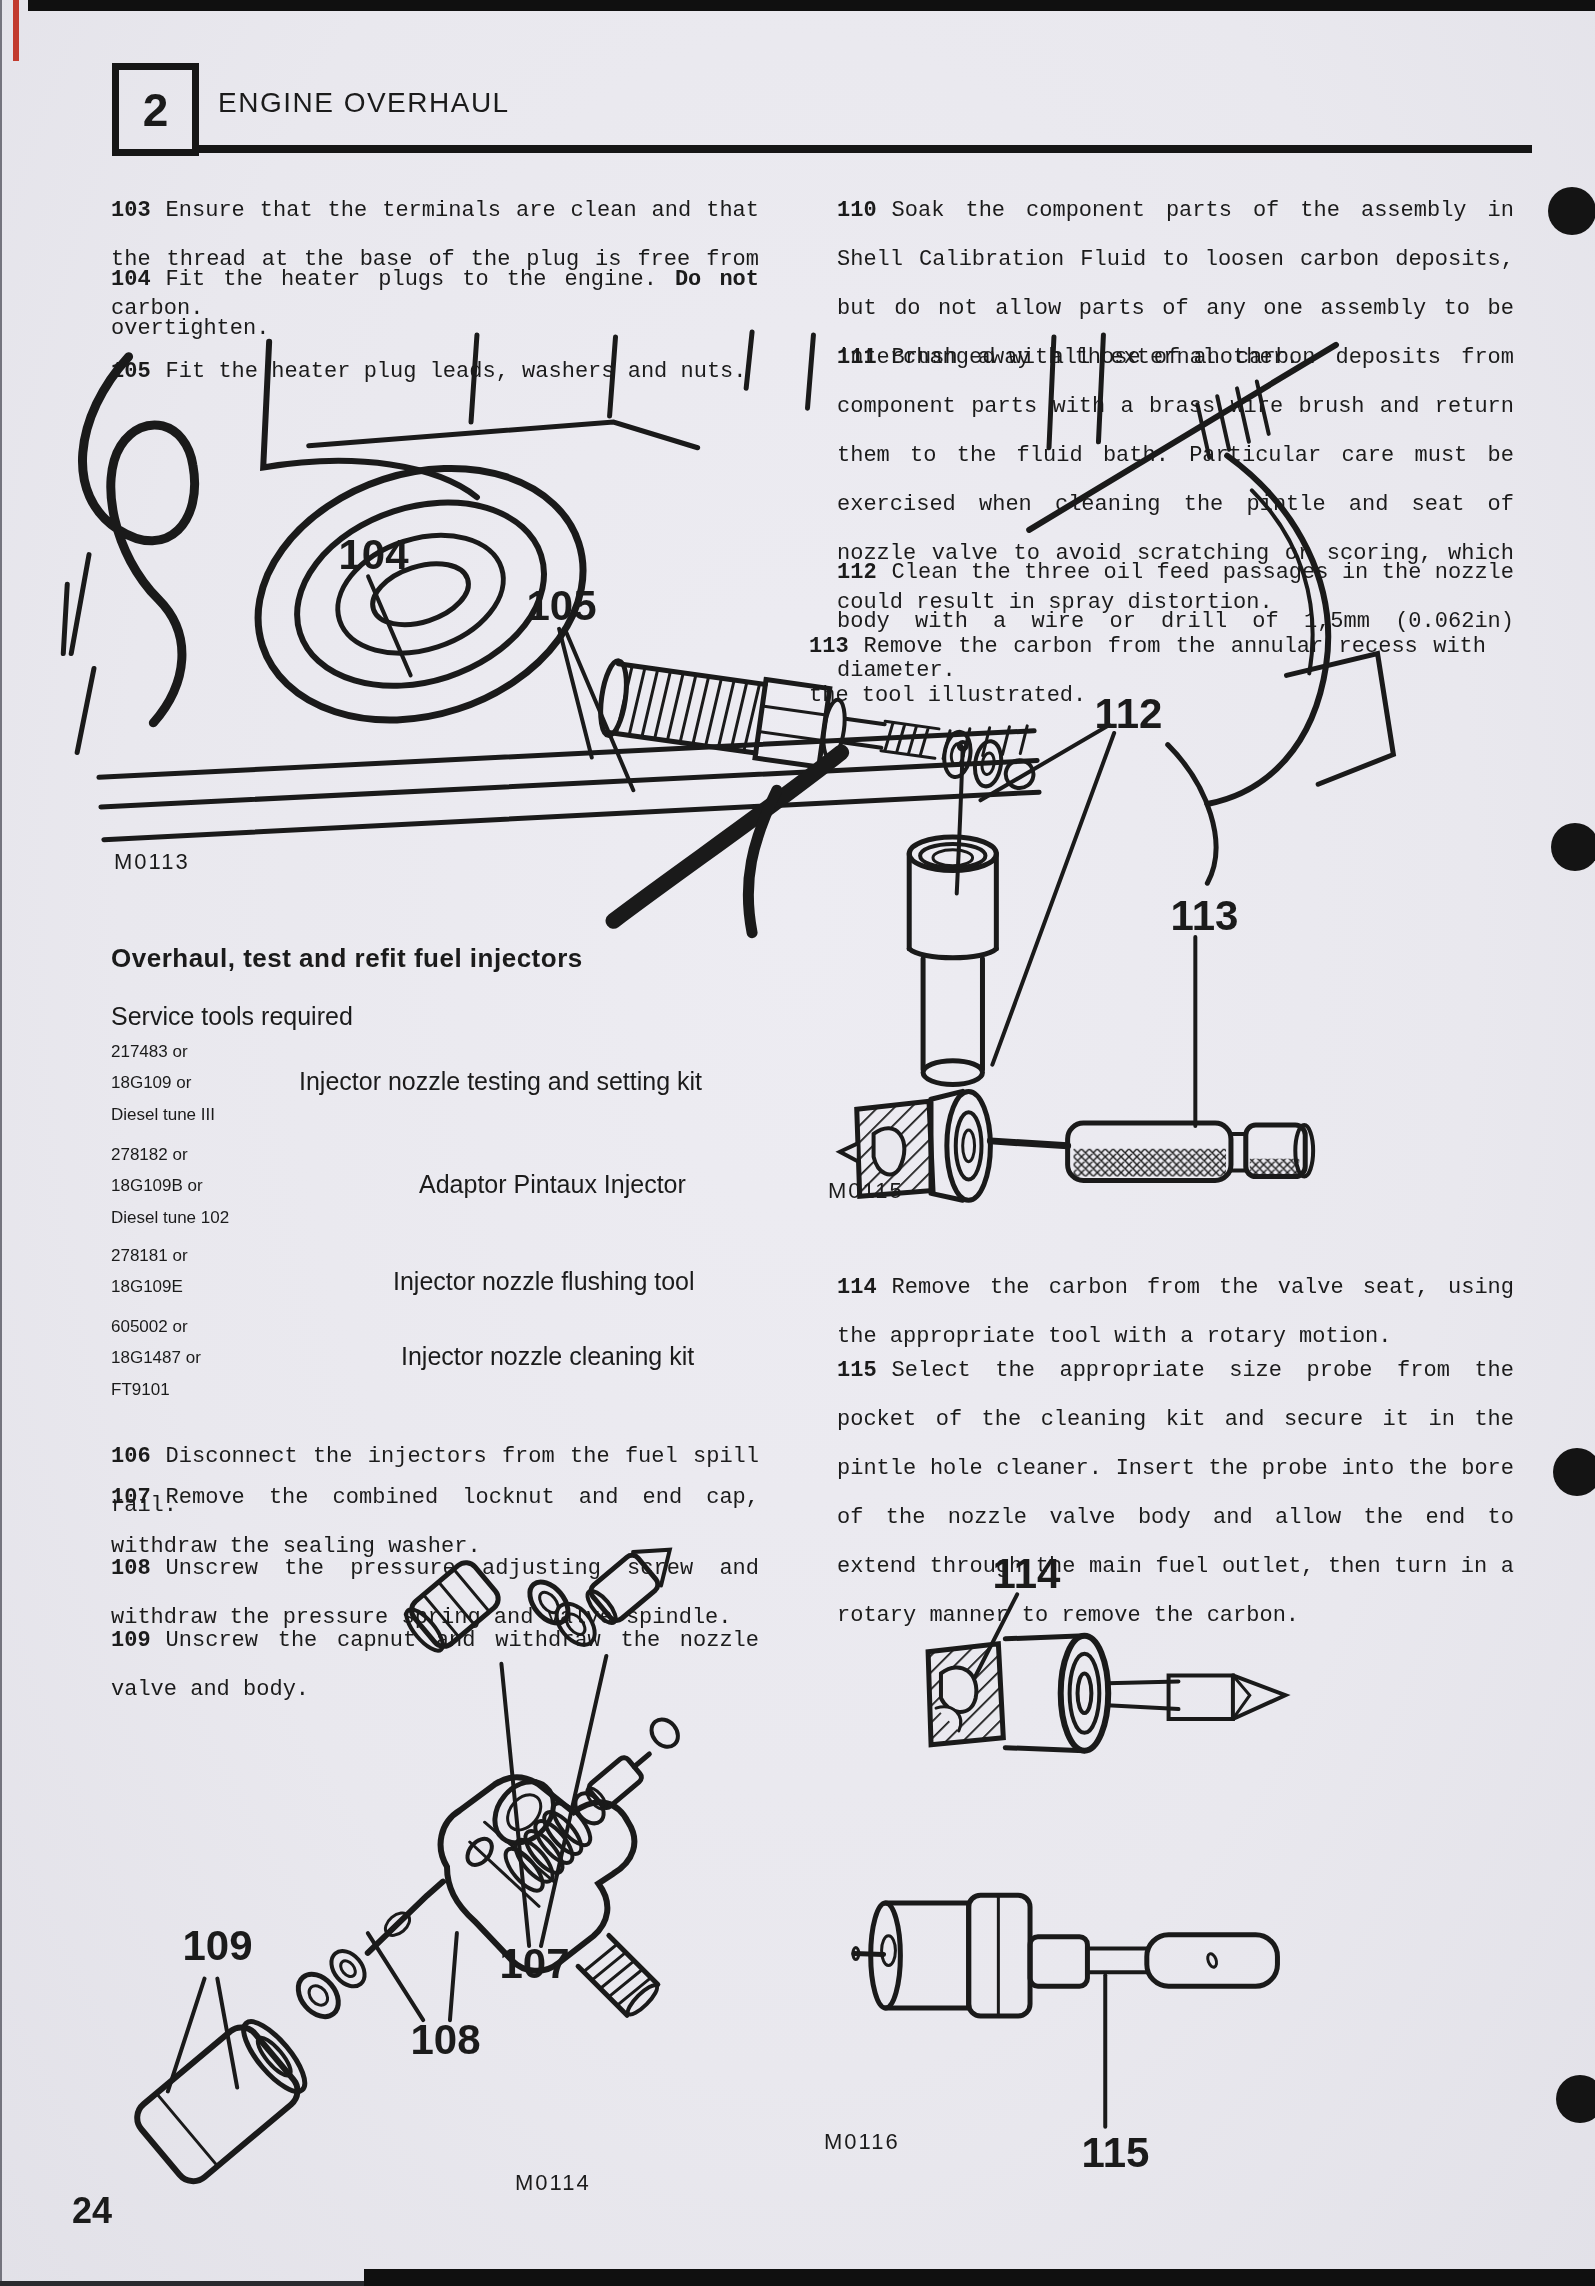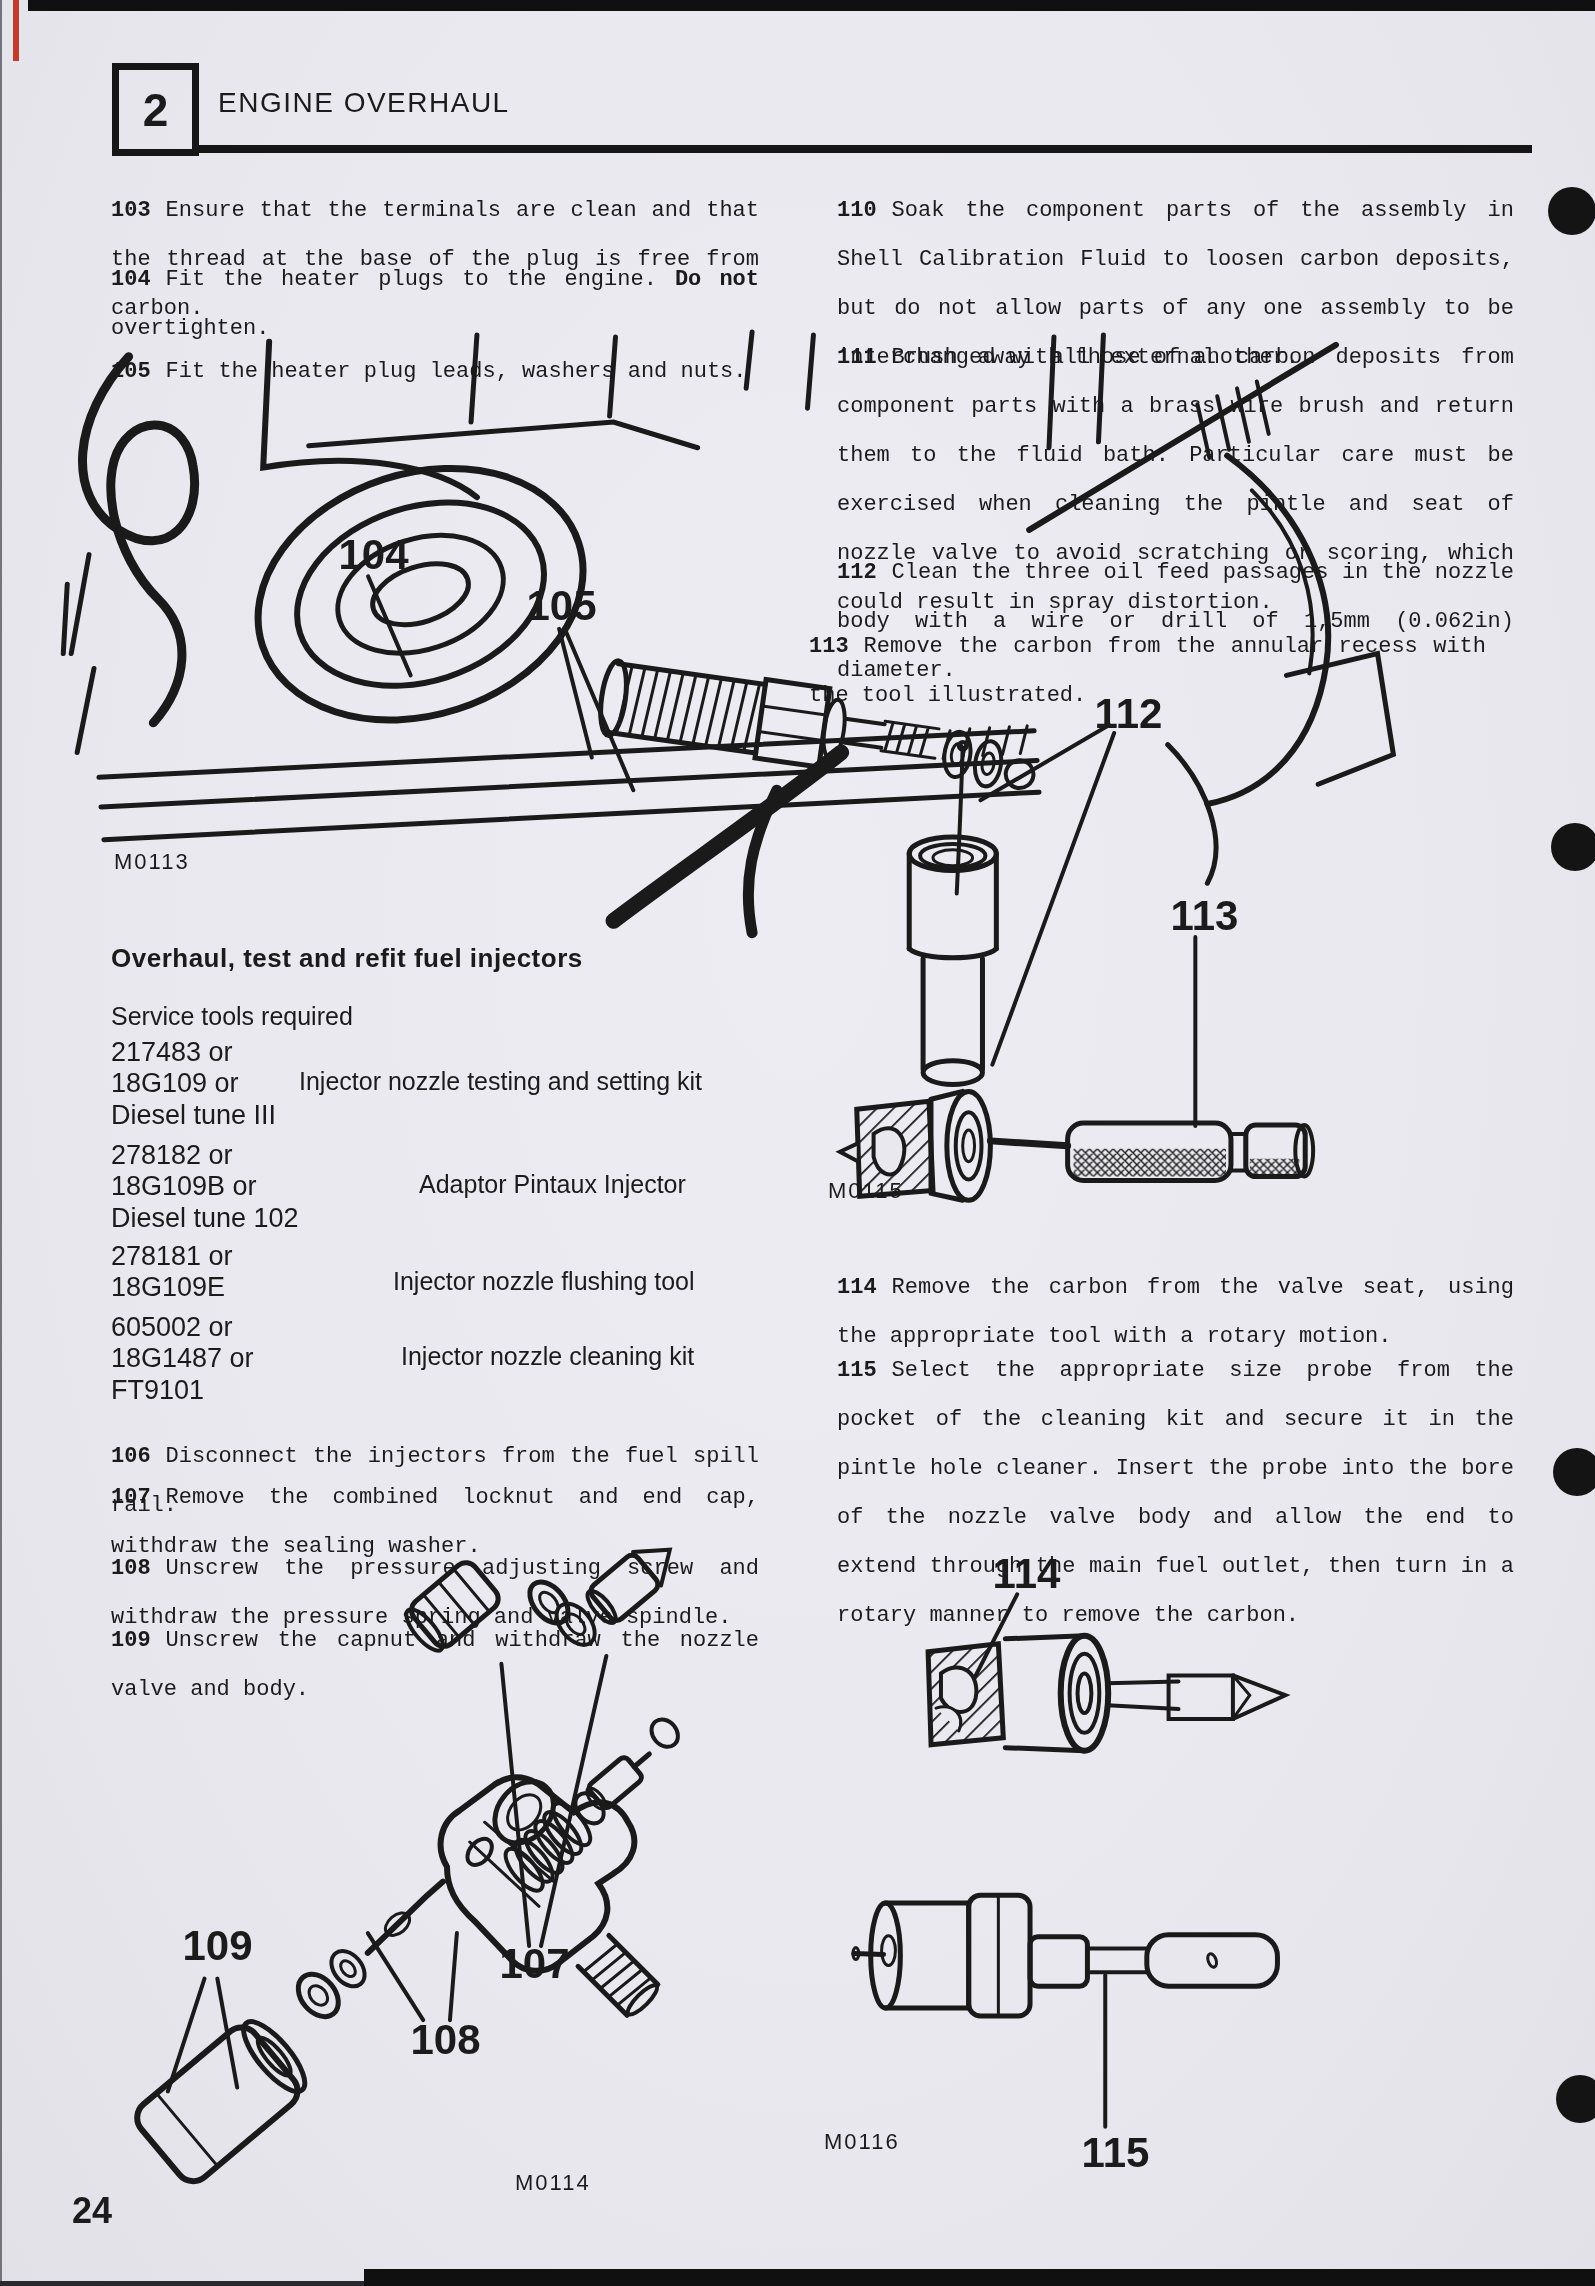--- a/index.html
+++ b/index.html
@@ -26,21 +26,21 @@
   .hdr-title{left:218px;top:87px;font-size:28px;font-weight:normal;letter-spacing:1.5px;}
   .hdr-rule{left:198px;top:145px;width:1334px;height:8px;background:#161616;}
   
   .para{position:absolute;width:648px;font-size:22px;line-height:49px;text-align:justify;font-family:Liberation Mono, monospace;}
   .para-r{width:677px;}
   .para .n{font-weight:bold;margin-right:15px;}
   .pb{font-weight:bold;}
   
   .sec-head{left:111px;top:943px;font-size:26px;font-weight:bold;letter-spacing:0.5px;}
   .tools-title{left:111px;top:1002px;font-size:25px;}
-  .toolline{position:absolute;left:111px;font-size:27px;line-height:32px;white-space:nowrap;}
+  .toolline{position:absolute;left:111px;font-size:17px;line-height:32px;white-space:nowrap;}
   .tooldesc{position:absolute;font-size:25px;white-space:nowrap;}
   
   .lbl{position:absolute;width:109px;text-align:center;font-size:42px;font-weight:bold;}
   .fig-code{position:absolute;font-size:22px;letter-spacing:2px;}
   .pagenum{left:72px;top:2190px;font-size:36px;font-weight:bold;}
   svg{position:absolute;overflow:visible;}
   svg *{vector-effect:non-scaling-stroke;}
 </style>
 </head>
 <body>

